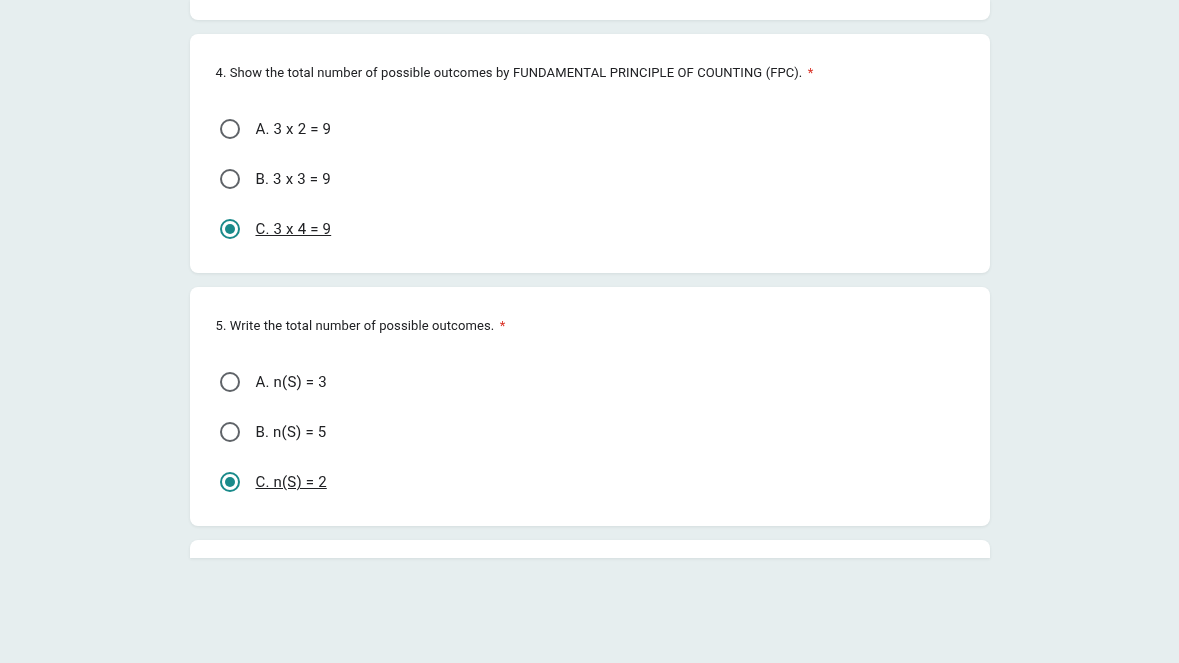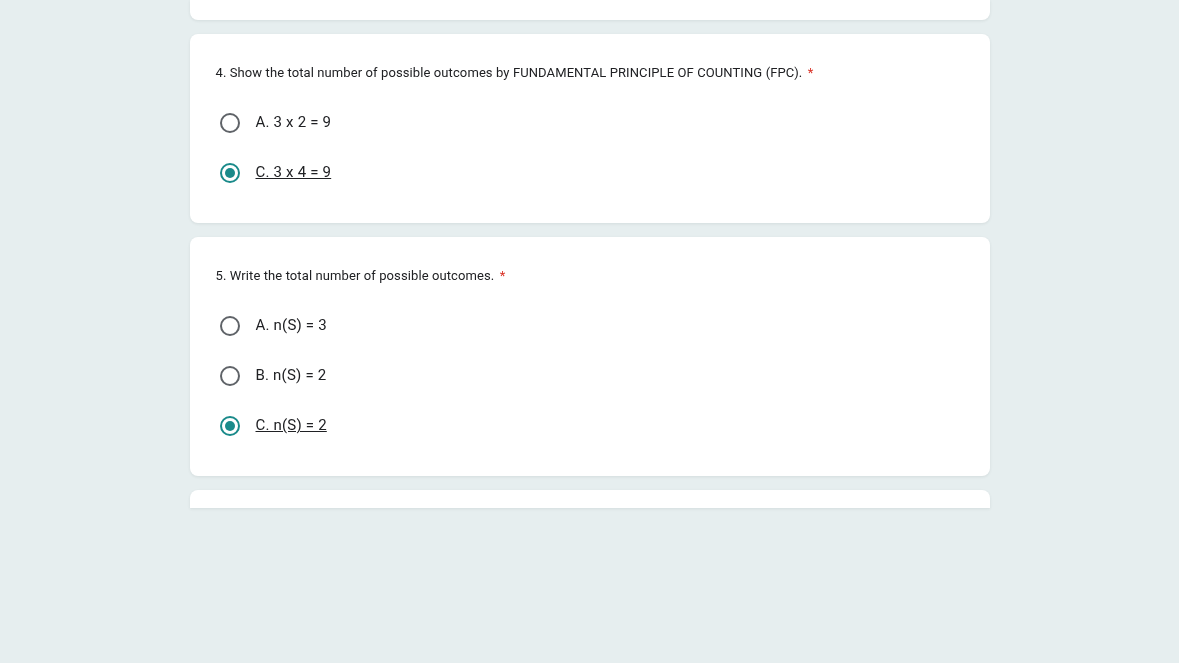--- a/index.html
+++ b/index.html
@@ -47,20 +47,21 @@
   }
   .req {
     color: #d93025;
     margin-left: 2px;
   }
   .options {
     padding-left: 4px;
   }
   .option {
     display: flex;
+    align-items: center;
     min-height: 32px;
     margin-bottom: 18px;
     cursor: pointer;
   }
   .option:last-child {
     margin-bottom: 0;
     text-decoration: underline;
   }
   .radio {
     width: 20px;
@@ -100,39 +101,43 @@
     <div class="question-text">
       <span>4.    Show the total number of possible outcomes by FUNDAMENTAL PRINCIPLE OF COUNTING (FPC).</span>
       <span class="req">*</span>
     </div>
     <div class="options">
       <div class="option">
         <span class="radio"></span>
         <span class="option-label">A. 3 x 2 = 9</span>
       </div>
       <div class="option">
+        <span class="radio"></span>
+        <span class="option-label">B. 3 x 3 = 9</span>
+      </div>
+      <div class="option">
         <span class="radio selected"></span>
         <span class="option-label">C. 3 x 4 = 9</span>
       </div>
     </div>
   </div>
 
   <div class="card">
     <div class="question-text">
       <span>5.    Write the total number of possible outcomes.</span>
       <span class="req">*</span>
     </div>
     <div class="options">
       <div class="option">
         <span class="radio"></span>
         <span class="option-label">A. n(S) = 3</span>
       </div>
       <div class="option">
         <span class="radio"></span>
-        <span class="option-label">B. n(S) = 2</span>
+        <span class="option-label">B. n(S) = 5</span>
       </div>
       <div class="option">
         <span class="radio selected"></span>
         <span class="option-label">C. n(S) = 2</span>
       </div>
     </div>
   </div>
 
   <div class="card partial-bottom"></div>
 

